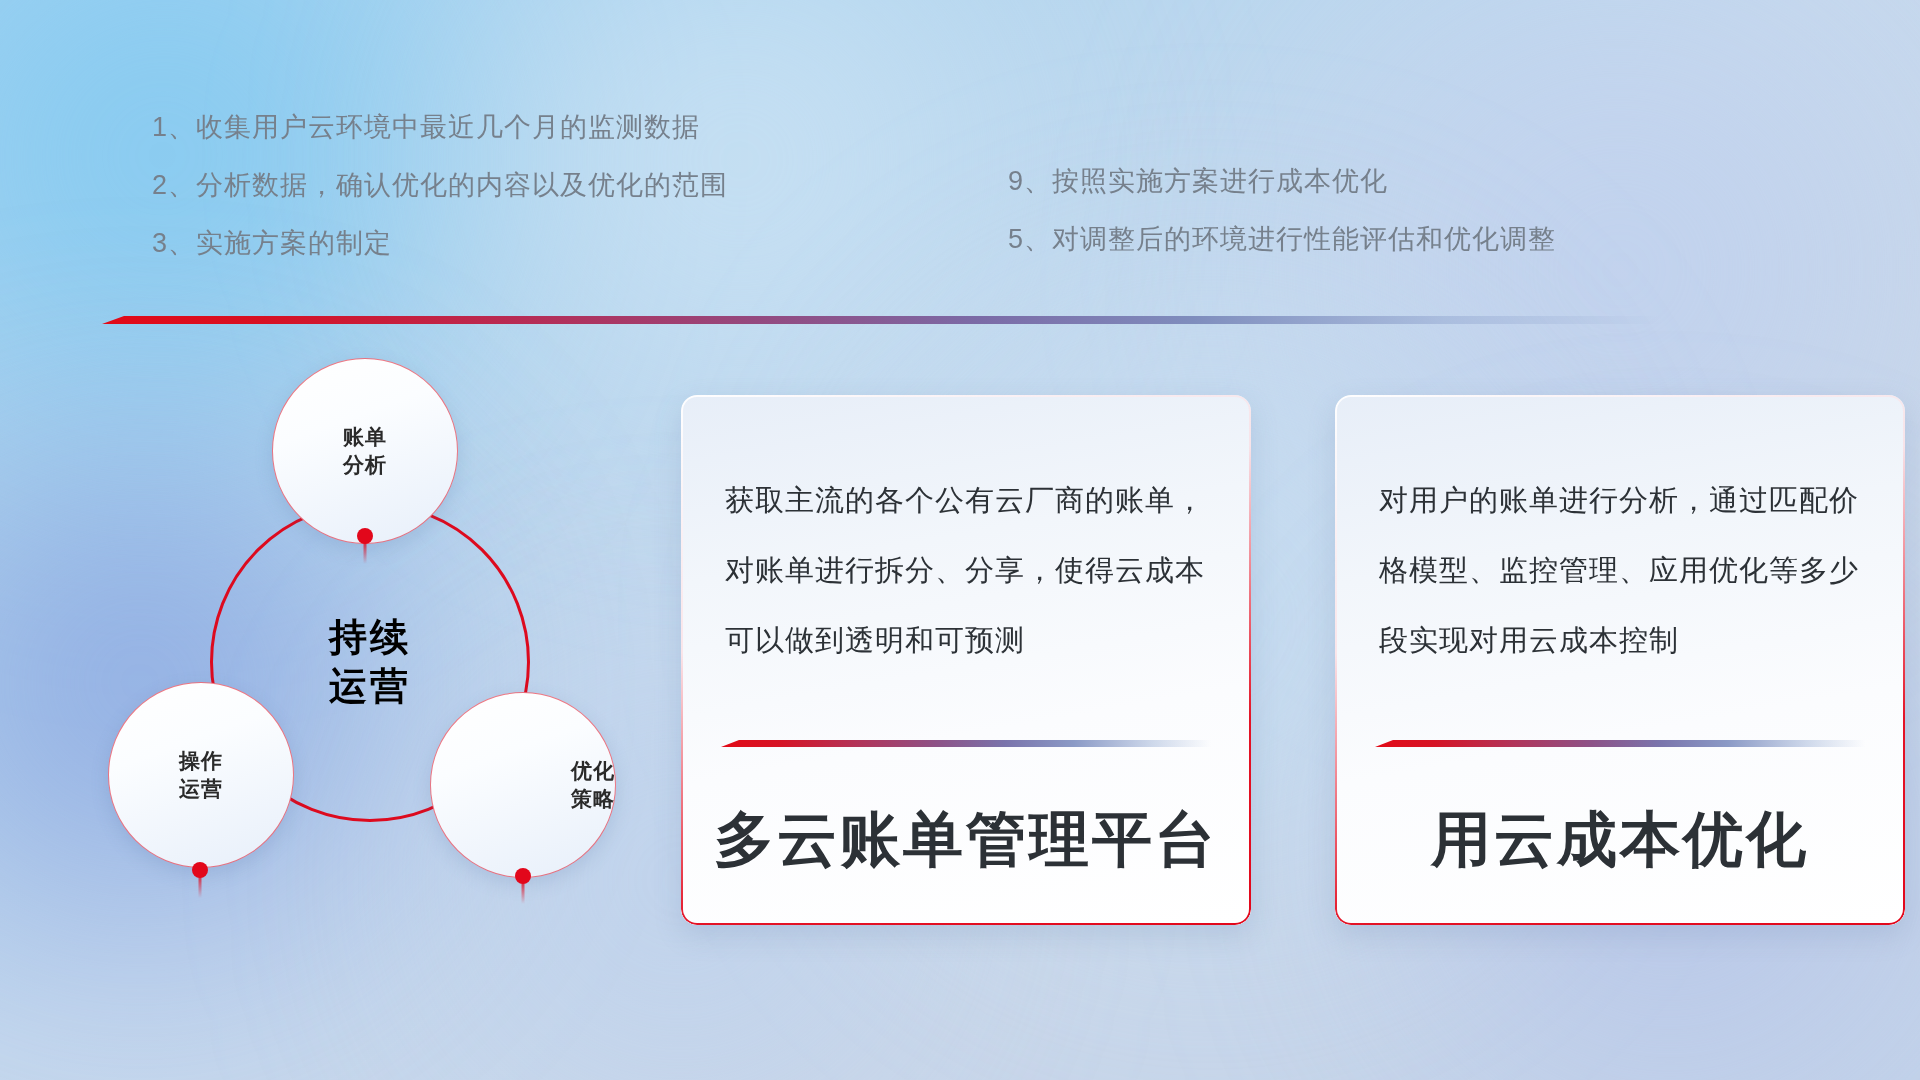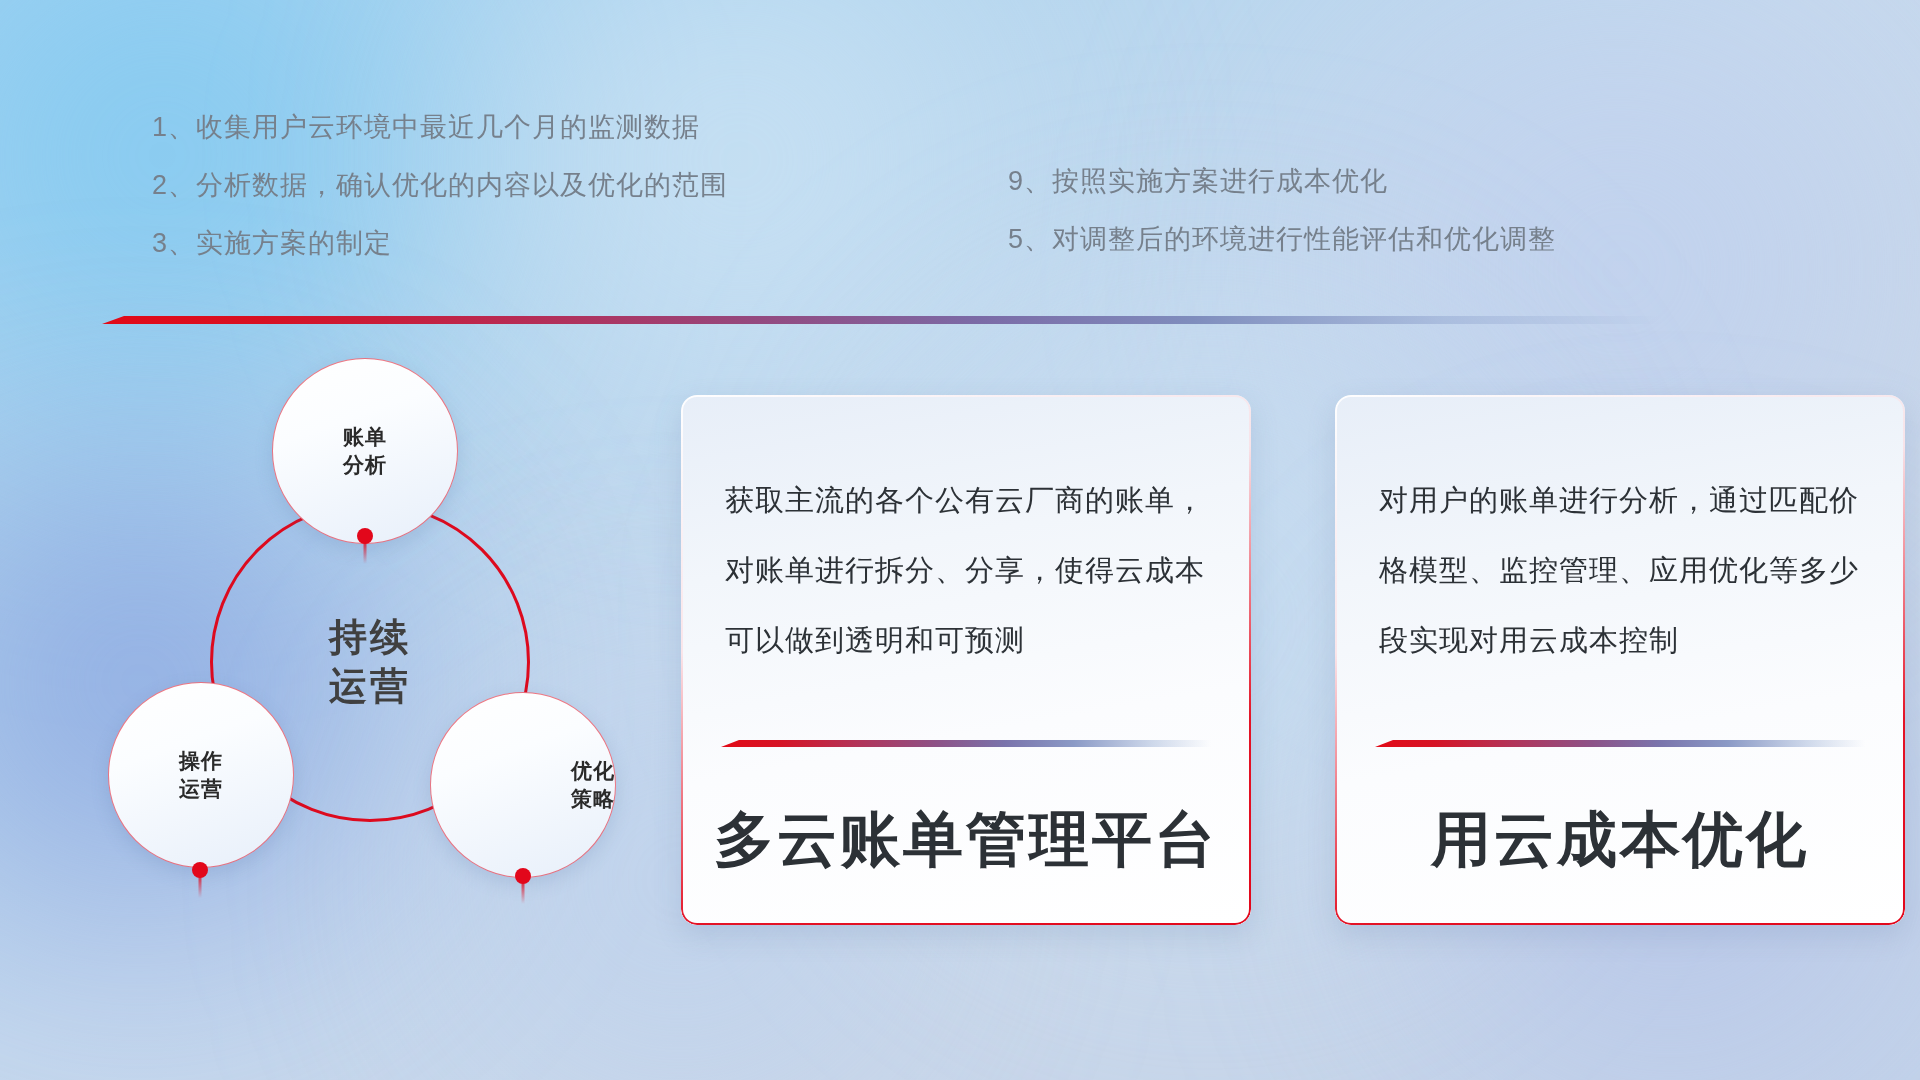--- a/index.html
+++ b/index.html
@@ -88,21 +88,21 @@
   #node-top   { left:257px; top:176px; }
   #node-left  { left:92px;  top:510px; }
   #node-right { left:415px; top:516px; }
 
   #venn-center {
     position:absolute; left:110px; top:150px; width:320px; height:320px;
     display:flex; align-items:center; justify-content:center;
   }
   #venn-center span {
     display:block; text-align:right;
-    font-size:38px; font-weight:800; color:#404040;
+    font-size:38px; font-weight:800; color:#000000;
     line-height:1.28; letter-spacing:3px;
   }
 
   
   .card {
     position:absolute; top:395px; width:570px; height:530px;
     border-radius:16px;
     background:linear-gradient(170deg, #e7eef8 0%, #f2f6fb 30%, #fbfcfe 62%, #ffffff 100%);
     box-shadow:0 10px 28px rgba(90,115,160,.18);
     overflow:hidden;

